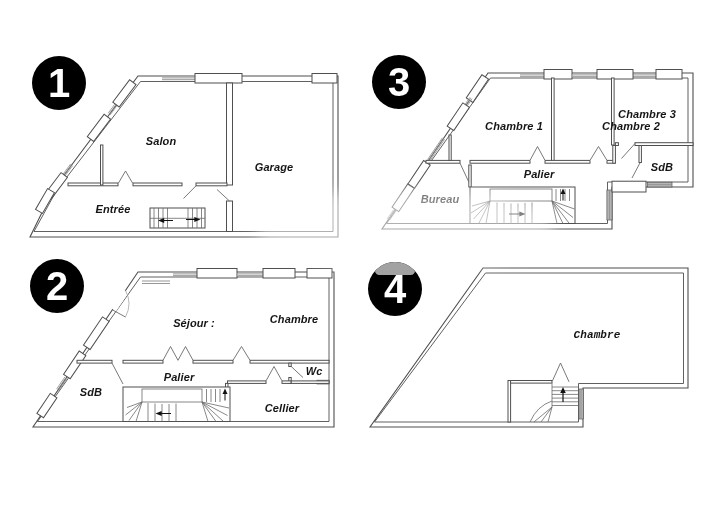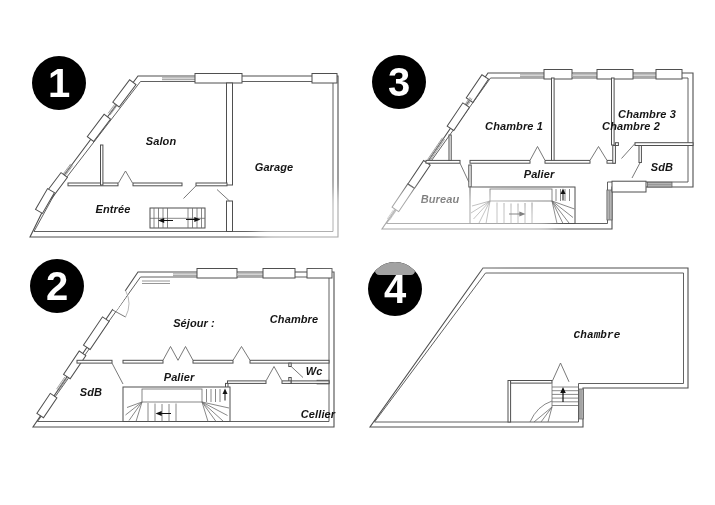--- a/index.html
+++ b/index.html
@@ -200,21 +200,21 @@
       </g>
     </svg>
     <div class="badge" style="left:10px;top:9px;">
       <span class="num">2</span>
     </div>
     <div class="rlabel" style="left:174px;top:73px;">Séjour :</div>
     <div class="rlabel" style="left:274px;top:69px;">Chambre</div>
     <div class="rlabel" style="left:159px;top:127px;">Palier</div>
     <div class="rlabel" style="left:294px;top:121px;">Wc</div>
     <div class="rlabel" style="left:71px;top:142px;">SdB</div>
-    <div class="rlabel" style="left:262px;top:164px;margin-left:36px;">Cellier</div>
+    <div class="rlabel" style="left:262px;top:158px;">Cellier</div>
   </div>
 
   <div class="plan plan4">
     <svg width="340" height="205" viewBox="0 0 340 205">
       <g fill="none" stroke="#4f4f4f" stroke-width="1.1">
         <path d="M123,18 H328 V138 H223 V177 H10 Z" fill="#ffffff"></path>
         <path d="M125.5,23 H323.5 V133.5 H218.5 V172 H14.5 Z" stroke-width="0.9"></path>
       </g>
       <g fill="#ffffff" stroke="#4f4f4f" stroke-width="1">
         <rect x="148" y="130.5" width="2.6" height="41.5"></rect>

